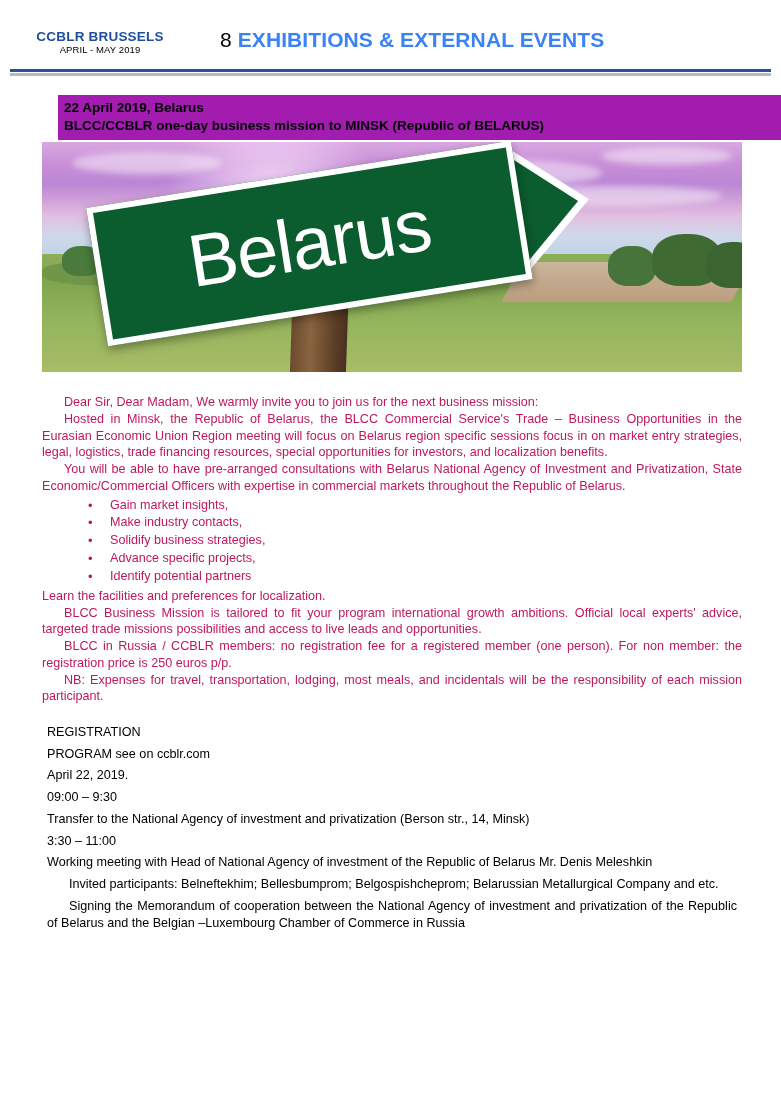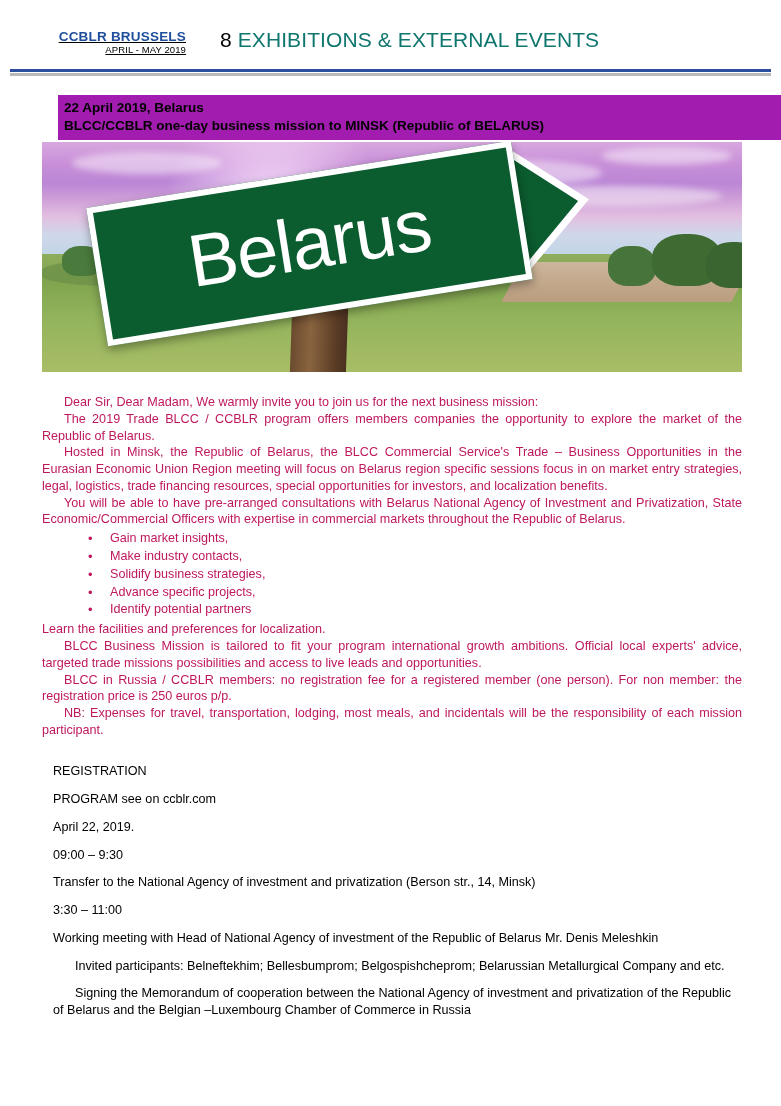--- a/index.html
+++ b/index.html
@@ -39,25 +39,24 @@
     align-items: flex-start;
   }
   .header-inner {
     display: flex;
     align-items: flex-start;
     width: 100%;
     padding-top: 28px;
   }
   .brand-block {
     width: 172px;
-    text-align: right;
+    text-align: center;
     line-height: 1.05;
     flex: none;
     padding-top: 2px;
-    text-decoration: underline;
   }
   .brand-title {
     color: #1f4e9c;
     font-weight: bold;
     font-size: 13.5px;
     letter-spacing: 0.2px;
   }
   .brand-sub {
     color: #000000;
     font-size: 9.5px;
@@ -69,23 +68,23 @@
     align-items: baseline;
     margin-left: 34px;
   }
   .header-number {
     color: #000000;
     font-size: 21px;
     font-weight: normal;
     margin-right: 6px;
   }
   .header-title {
-    color: #0f766e;
+    color: #3b82f6;
     font-size: 21px;
-    font-weight: normal;
+    font-weight: bold;
     letter-spacing: 0.1px;
   }
 
   
   .rule-wrap {
     position: absolute;
     left: 10px; right: 10px;
     top: 69px;
     height: 7px;
   }
@@ -285,21 +284,21 @@
   }
 
   .spacer-block { height: 14px; }
 
   .program-list {
     width: 700px;
     font-size: 12.6px;
     line-height: 1.33;
     text-align: justify;
   }
-  .program-list p { margin: 11px; text-indent: 0; }
+  .program-list p { margin: 5px; text-indent: 0; }
   .program-list p.indent { text-indent: 22px; }
 </style>
 </head>
 <body>
 
 <div class="page-border-left"></div>
 <div class="page-border-right"></div>
 
 <div class="header">
   <div class="header-inner">
@@ -346,21 +345,20 @@
       <div class="sign-arrow"></div>
       <div class="sign-arrow-inner"></div>
       <div class="sign-body">
         <div class="sign-text">Belarus</div>
       </div>
     </div>
   </div>
 
   <div class="body-text">
     <p>Dear Sir, Dear Madam, We warmly invite you to join us for the next business mission:</p>
-    <p>The 2019 Trade BLCC / CCBLR program offers members companies the opportunity to explore the market of the Republic of Belarus.</p>
     <p>Hosted in Minsk, the Republic of Belarus, the BLCC Commercial Service's Trade – Business Opportunities in the Eurasian Economic Union Region meeting will focus on Belarus region specific sessions focus in on market entry strategies, legal, logistics, trade financing resources, special opportunities for investors, and localization benefits.</p>
     <p>You will be able to have pre-arranged consultations with Belarus National Agency of Investment and Privatization, State Economic/Commercial Officers with expertise in commercial markets throughout the Republic of Belarus.</p>
 
     <ul class="bullets">
       <li>Gain market insights,</li>
       <li>Make industry contacts,</li>
       <li>Solidify business strategies,</li>
       <li>Advance specific projects,</li>
       <li>Identify potential partners</li>
     </ul>

